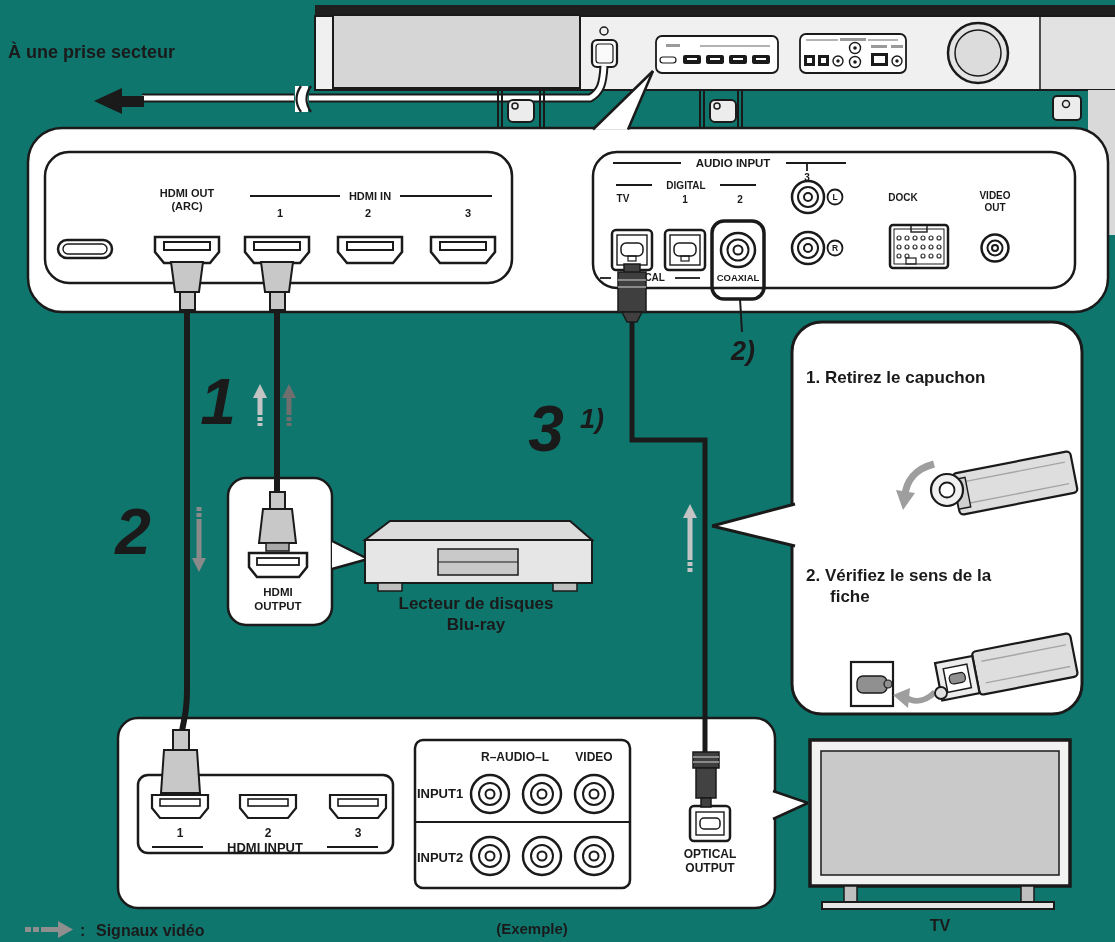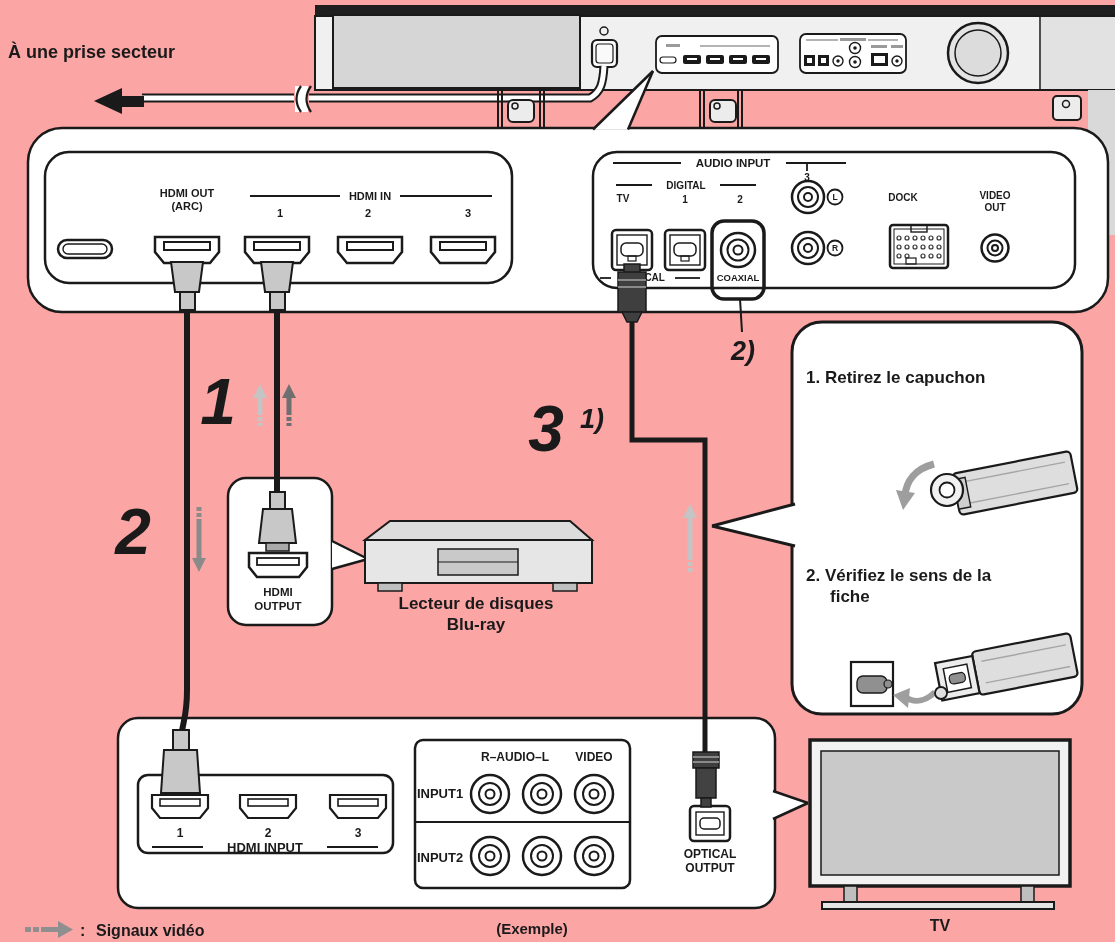--- a/index.html
+++ b/index.html
@@ -1,16 +1,16 @@
 <!DOCTYPE html>
 <html><head>
 <meta charset="utf-8">
 <style>
   html,body{margin:0;padding:0;background:#ffffff;}
-  .stage{position:relative;width:1115px;height:942px;background:#fca5a5;overflow:hidden;text-decoration:underline;}
+  .stage{position:relative;width:1115px;height:942px;background:#0f766e;overflow:hidden;text-decoration:underline;}
   text{font-family:"Liberation Sans","DejaVu Sans",sans-serif;fill:#1a1a1a;}
   .b95{font-size:9.5px;font-weight:bold}
   .b10{font-size:10px;font-weight:bold}
   .b11{font-size:11px;font-weight:bold}
   .b115{font-size:11.5px;font-weight:bold}
   .b12{font-size:12px;font-weight:bold}
   .b13{font-size:13px;font-weight:bold}
   .b15{font-size:15px;font-weight:bold}
   .b16{font-size:16px;font-weight:bold}
   .b17{font-size:17px;font-weight:bold}

